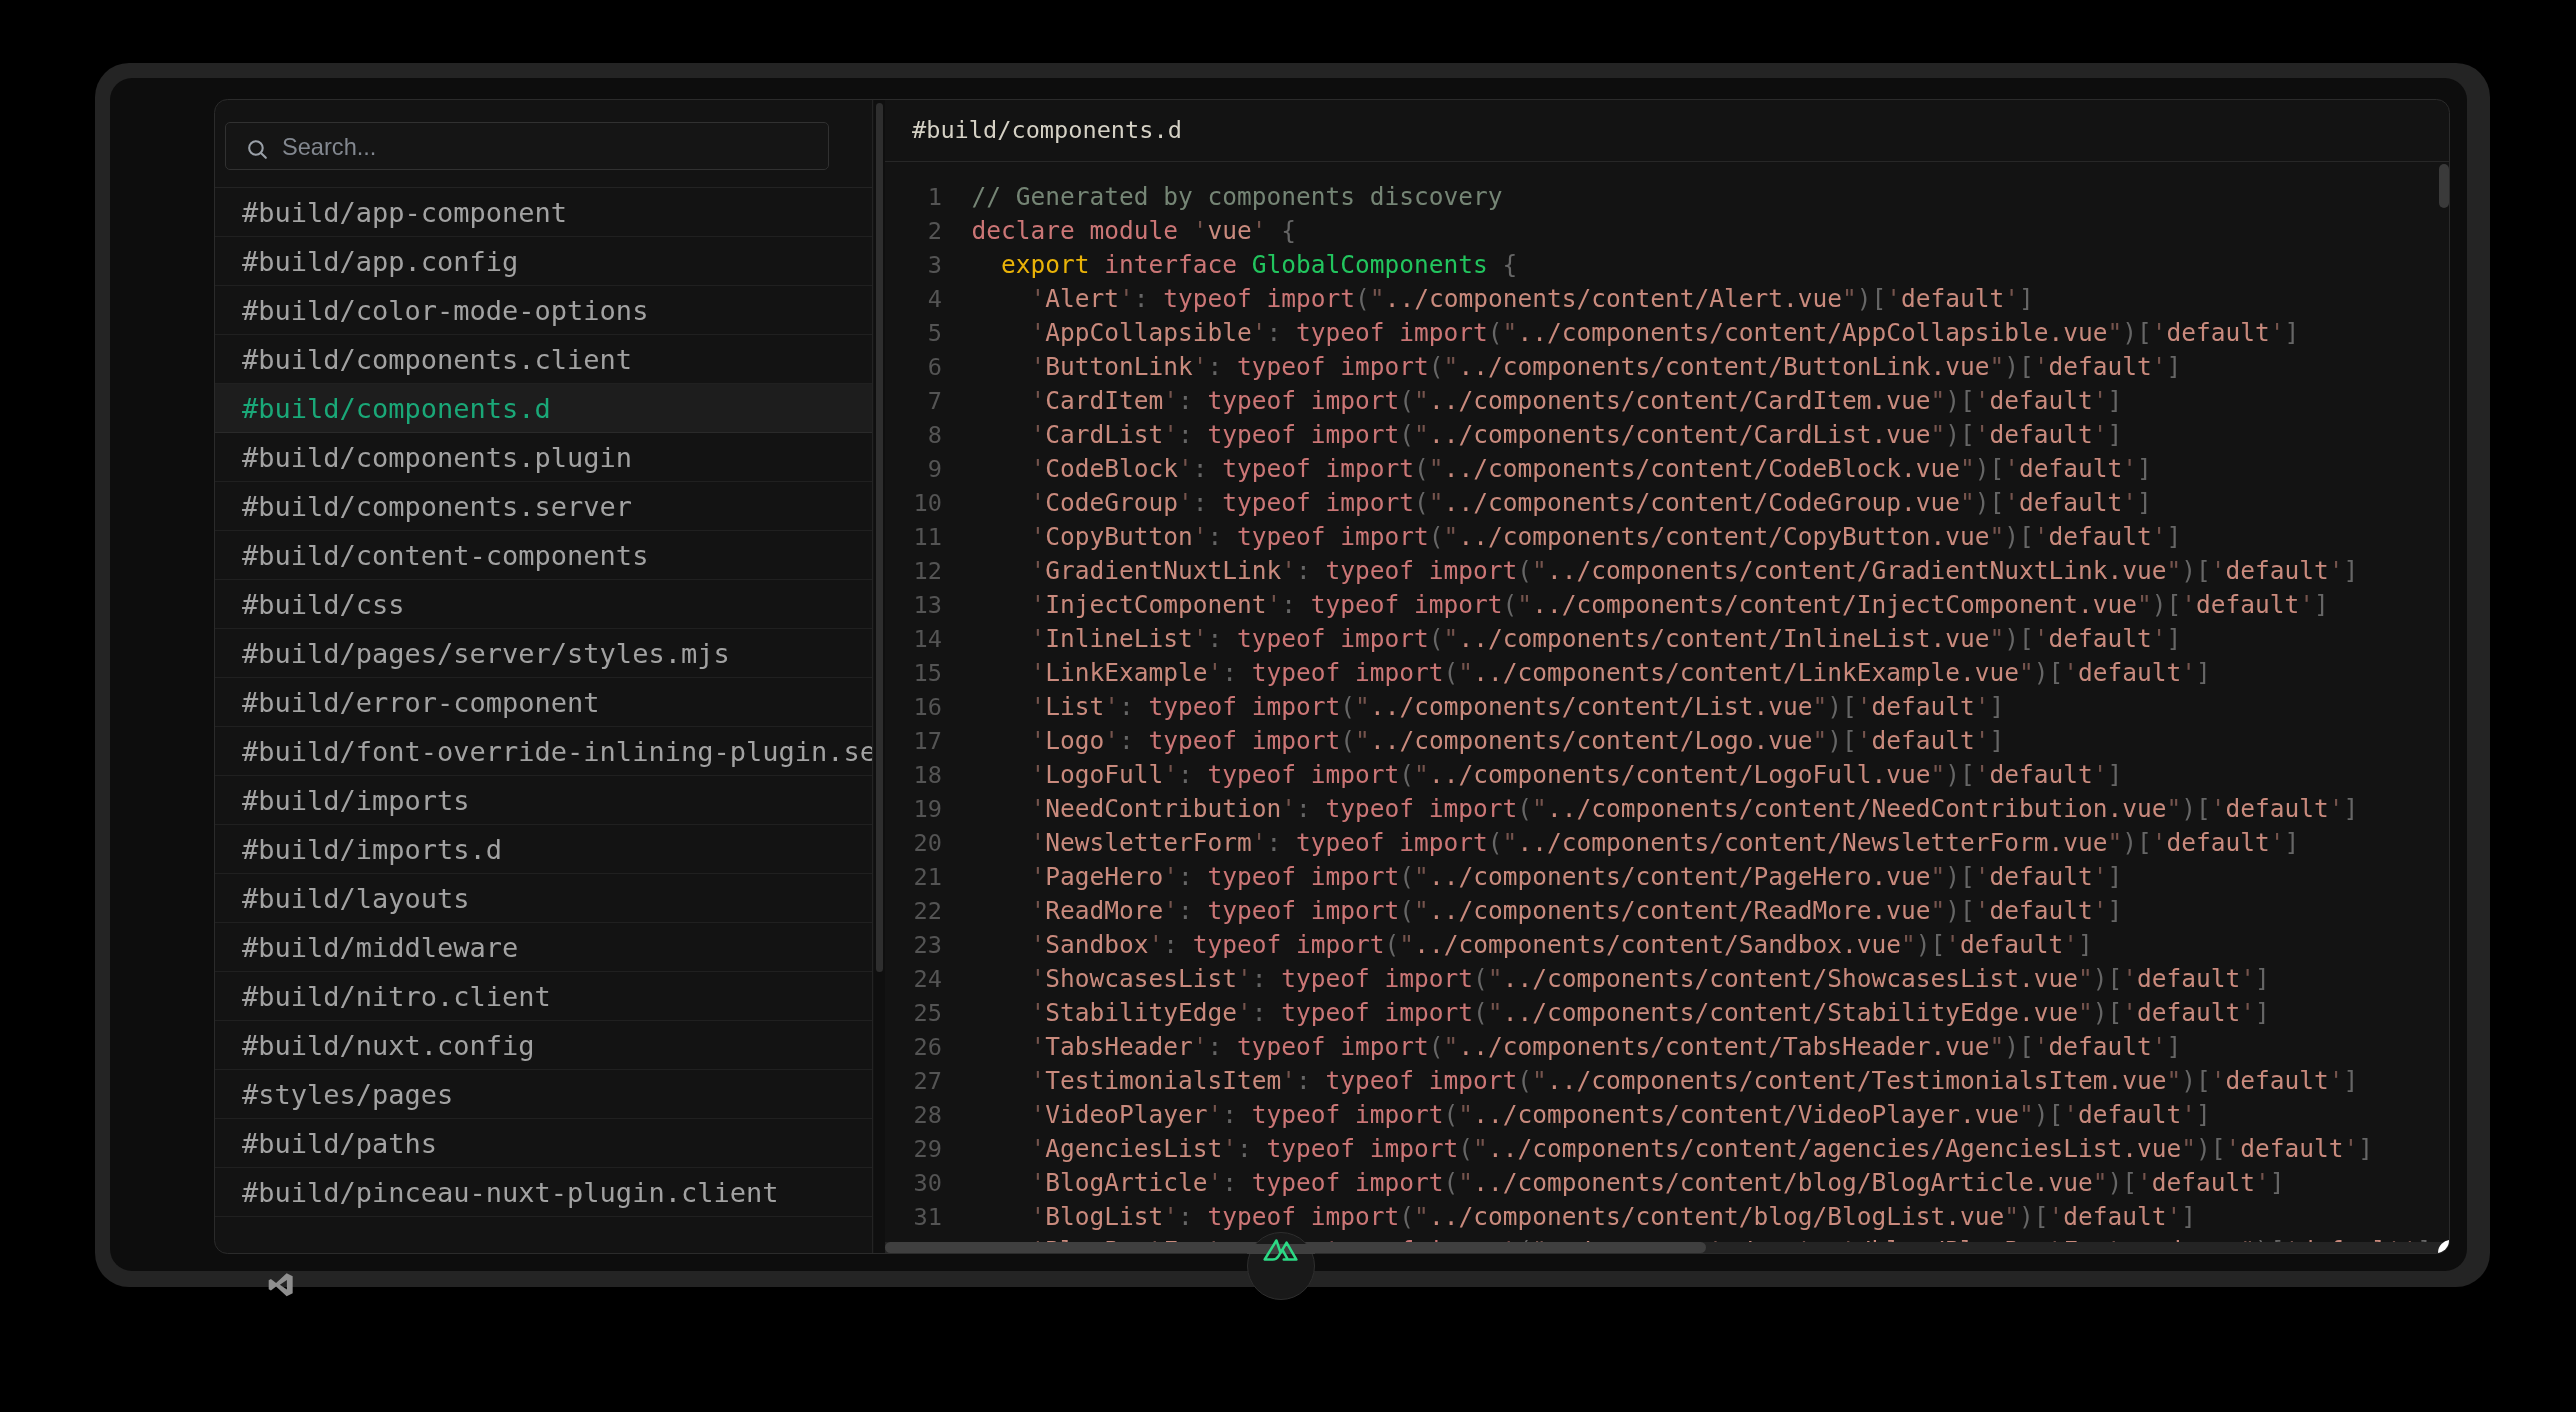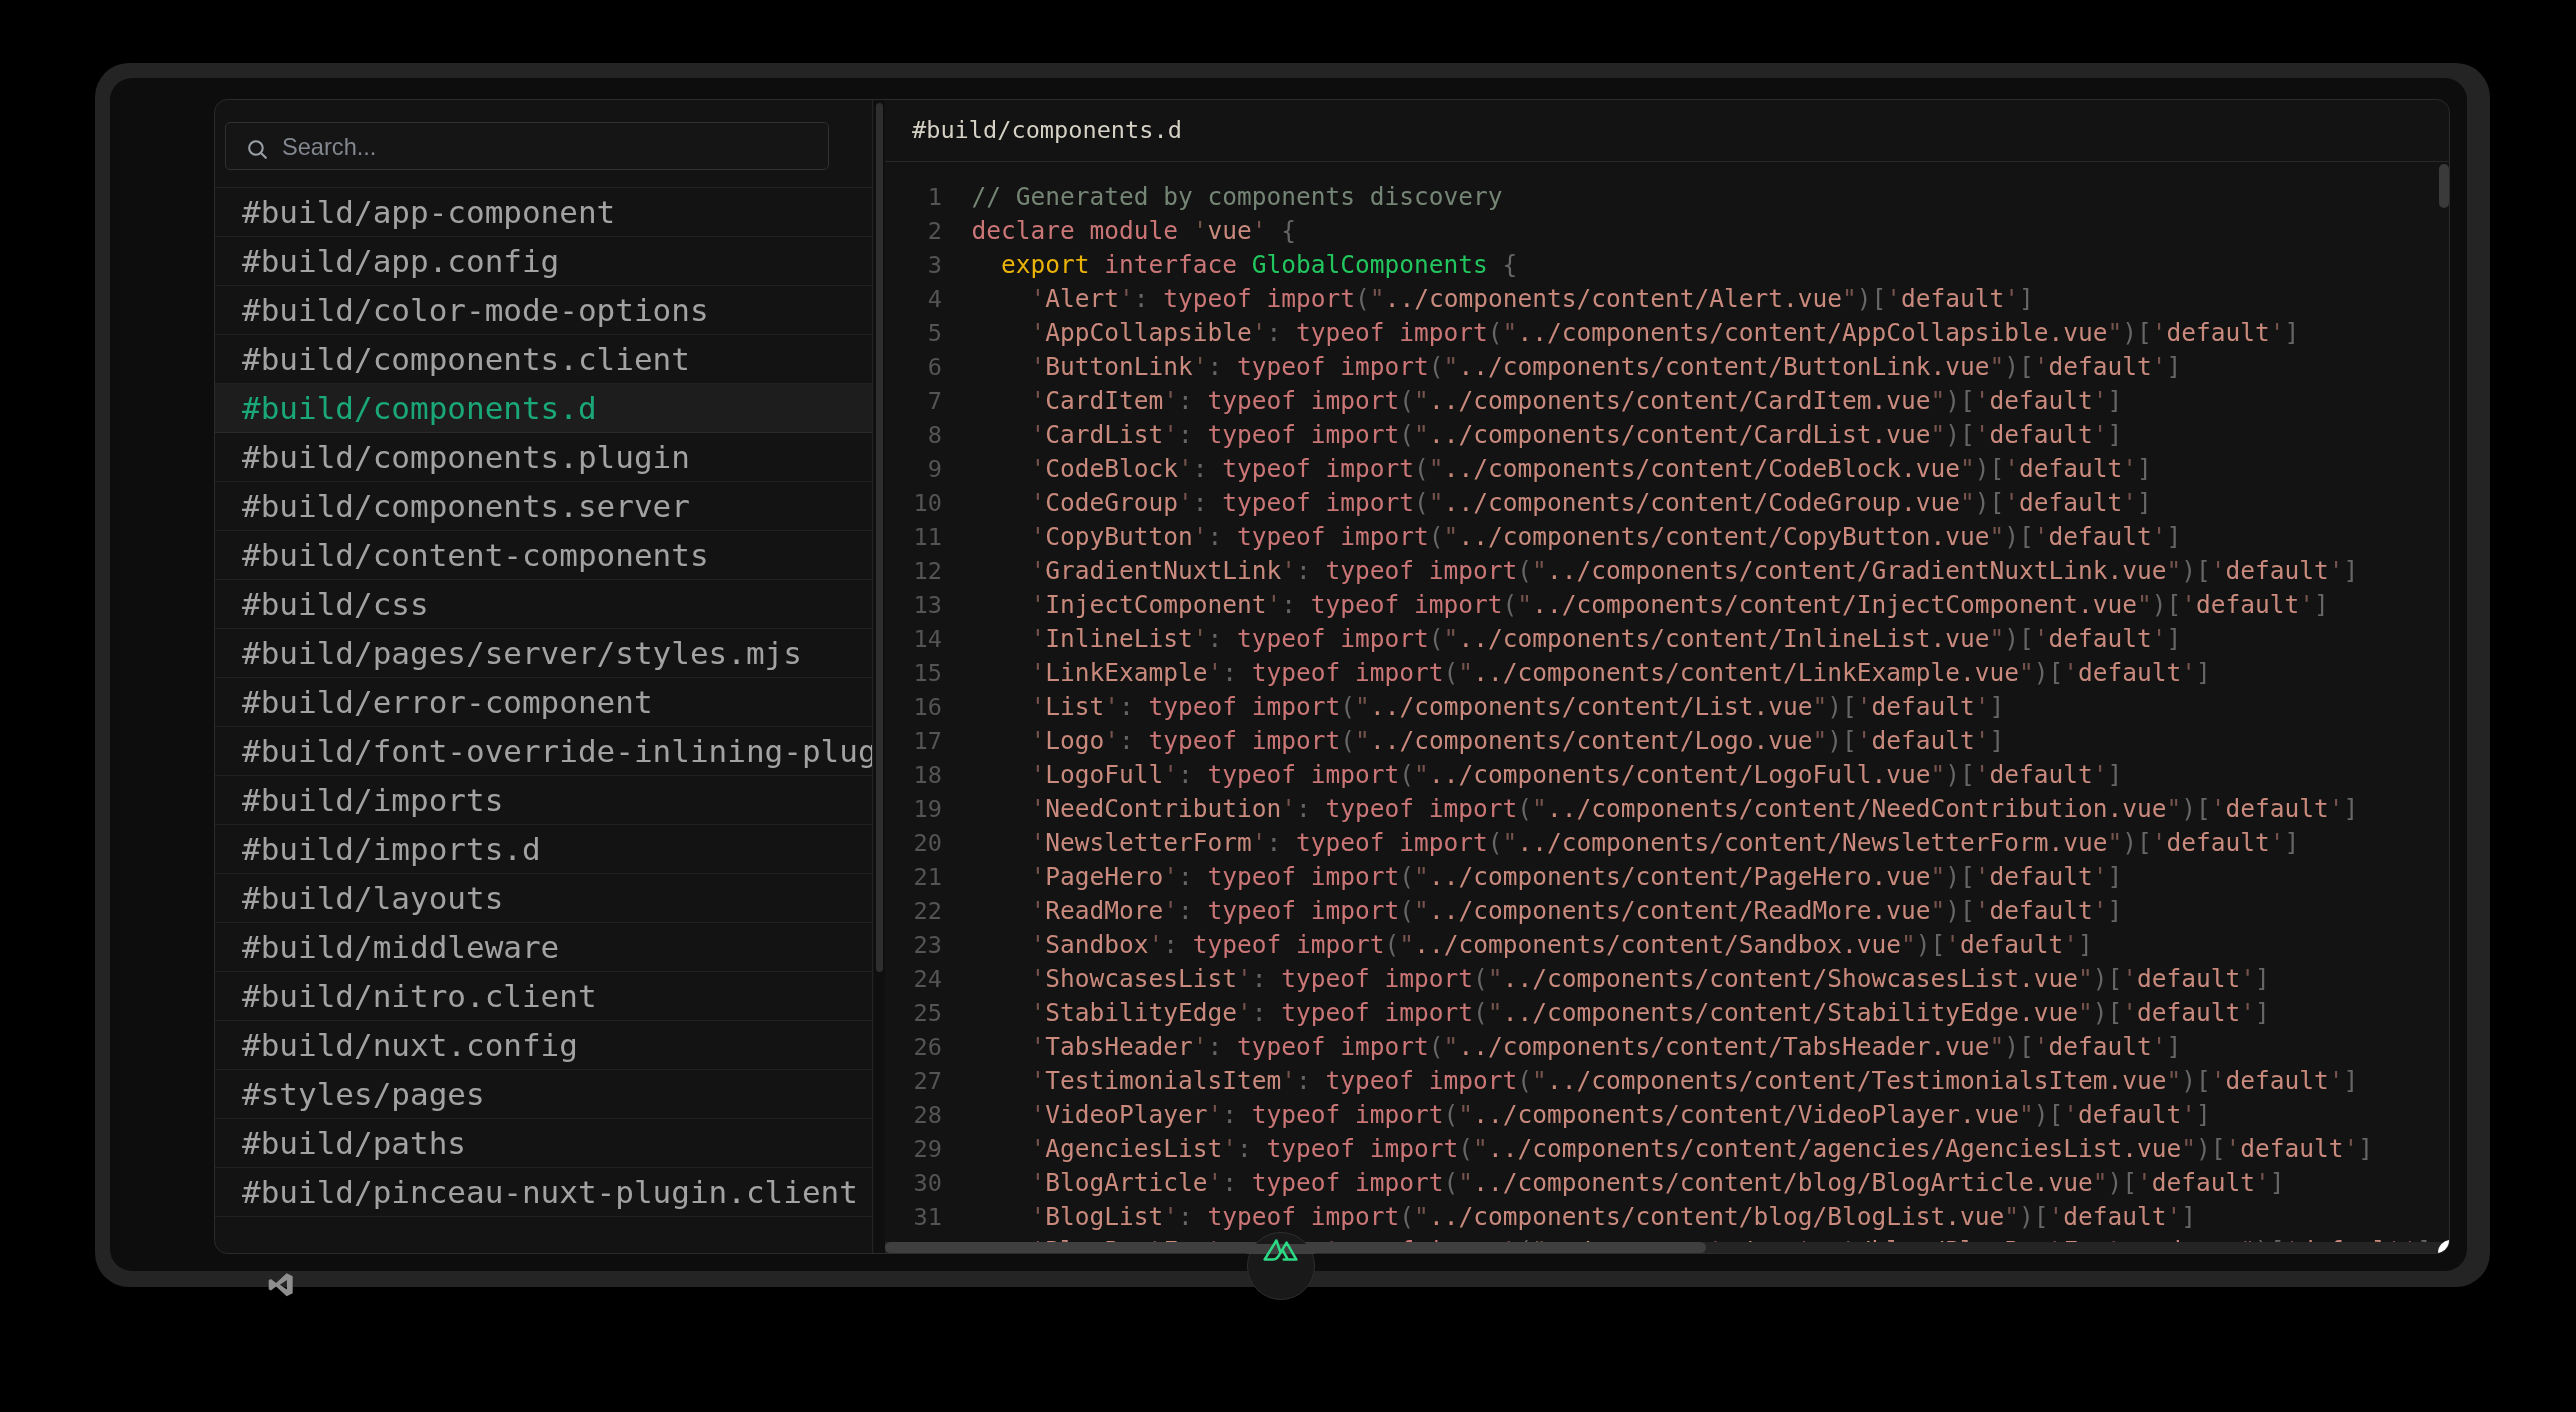--- a/index.html
+++ b/index.html
@@ -36,21 +36,21 @@
   .search-wrap { position:absolute; left:10px; top:22px; width:604px; height:48px;
                  border:1.7px solid #313131; border-radius:5px; background:#151515; }
   .search-wrap svg { position:absolute; left:18.6px; top:13.5px; width:25px; height:25px;
                      stroke:#9aa0a8; fill:none; stroke-width:2; stroke-linecap:round; }
   .search-input { position:absolute; left:56px; top:0; width:532px; height:49px;
                   background:transparent; border:none; outline:none;
                   font-family:"Liberation Sans", sans-serif; font-size:23.6px; color:#cfd3d8; }
   .search-input::placeholder { color:#82878f; }
   .file-list { position:absolute; left:0; top:87px; width:100%; border-top:0.8px solid #232323; }
   .frow { height:49px; line-height:49px; padding-left:27px;
-          font-family:"DejaVu Sans Mono", monospace; font-size:31px; color:#a2a2a2;
+          font-family:"DejaVu Sans Mono", monospace; font-size:27px; color:#a2a2a2;
           border-bottom:0.8px solid rgba(255,255,255,0.06);
           white-space:nowrap; overflow:hidden; cursor:pointer; }
   .frow.active { background:#1d1d1d; color:#1aa878; }
 
   
   .gutter { position:absolute; left:659px; top:0; width:11px; height:100%; background:#0f0f0f; }
   .side-thumb { position:absolute; left:1.7px; top:2.5px; width:7.6px; height:869px;
                 background:#2e2e2e; border-radius:4.2px; }
 
   

